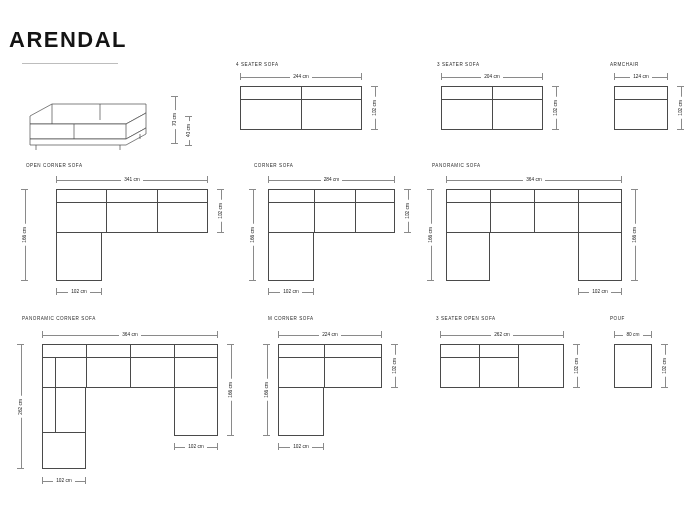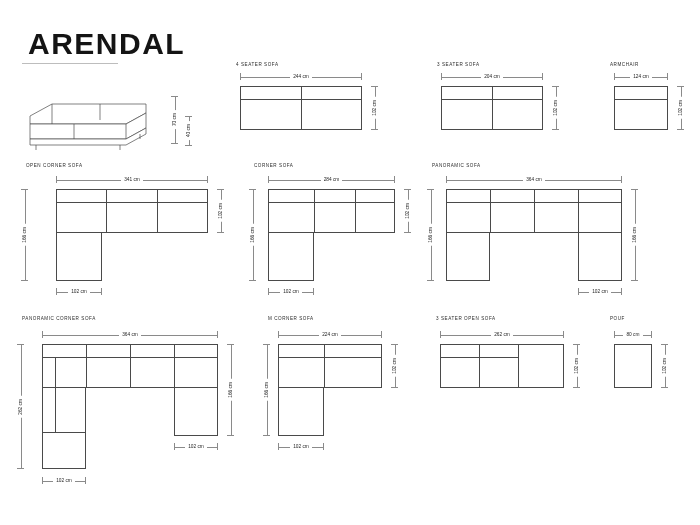--- a/index.html
+++ b/index.html
@@ -17,23 +17,23 @@
   }
   .page {
     position: absolute;
     left: 0; top: 0;
     width: 700px;
     height: 525px;
   }
   
   .brand-title {
     position: absolute;
-    left: 28px;
+    left: 9px;
     top: 27px;
-    font-size: 30px;
+    font-size: 22px;
     letter-spacing: 1.5px;
     font-weight: 700;
     color: #141414;
   }
   .title-rule {
     position: absolute;
     left: 22px;
     top: 63px;
     width: 96px;
     height: 1px;

